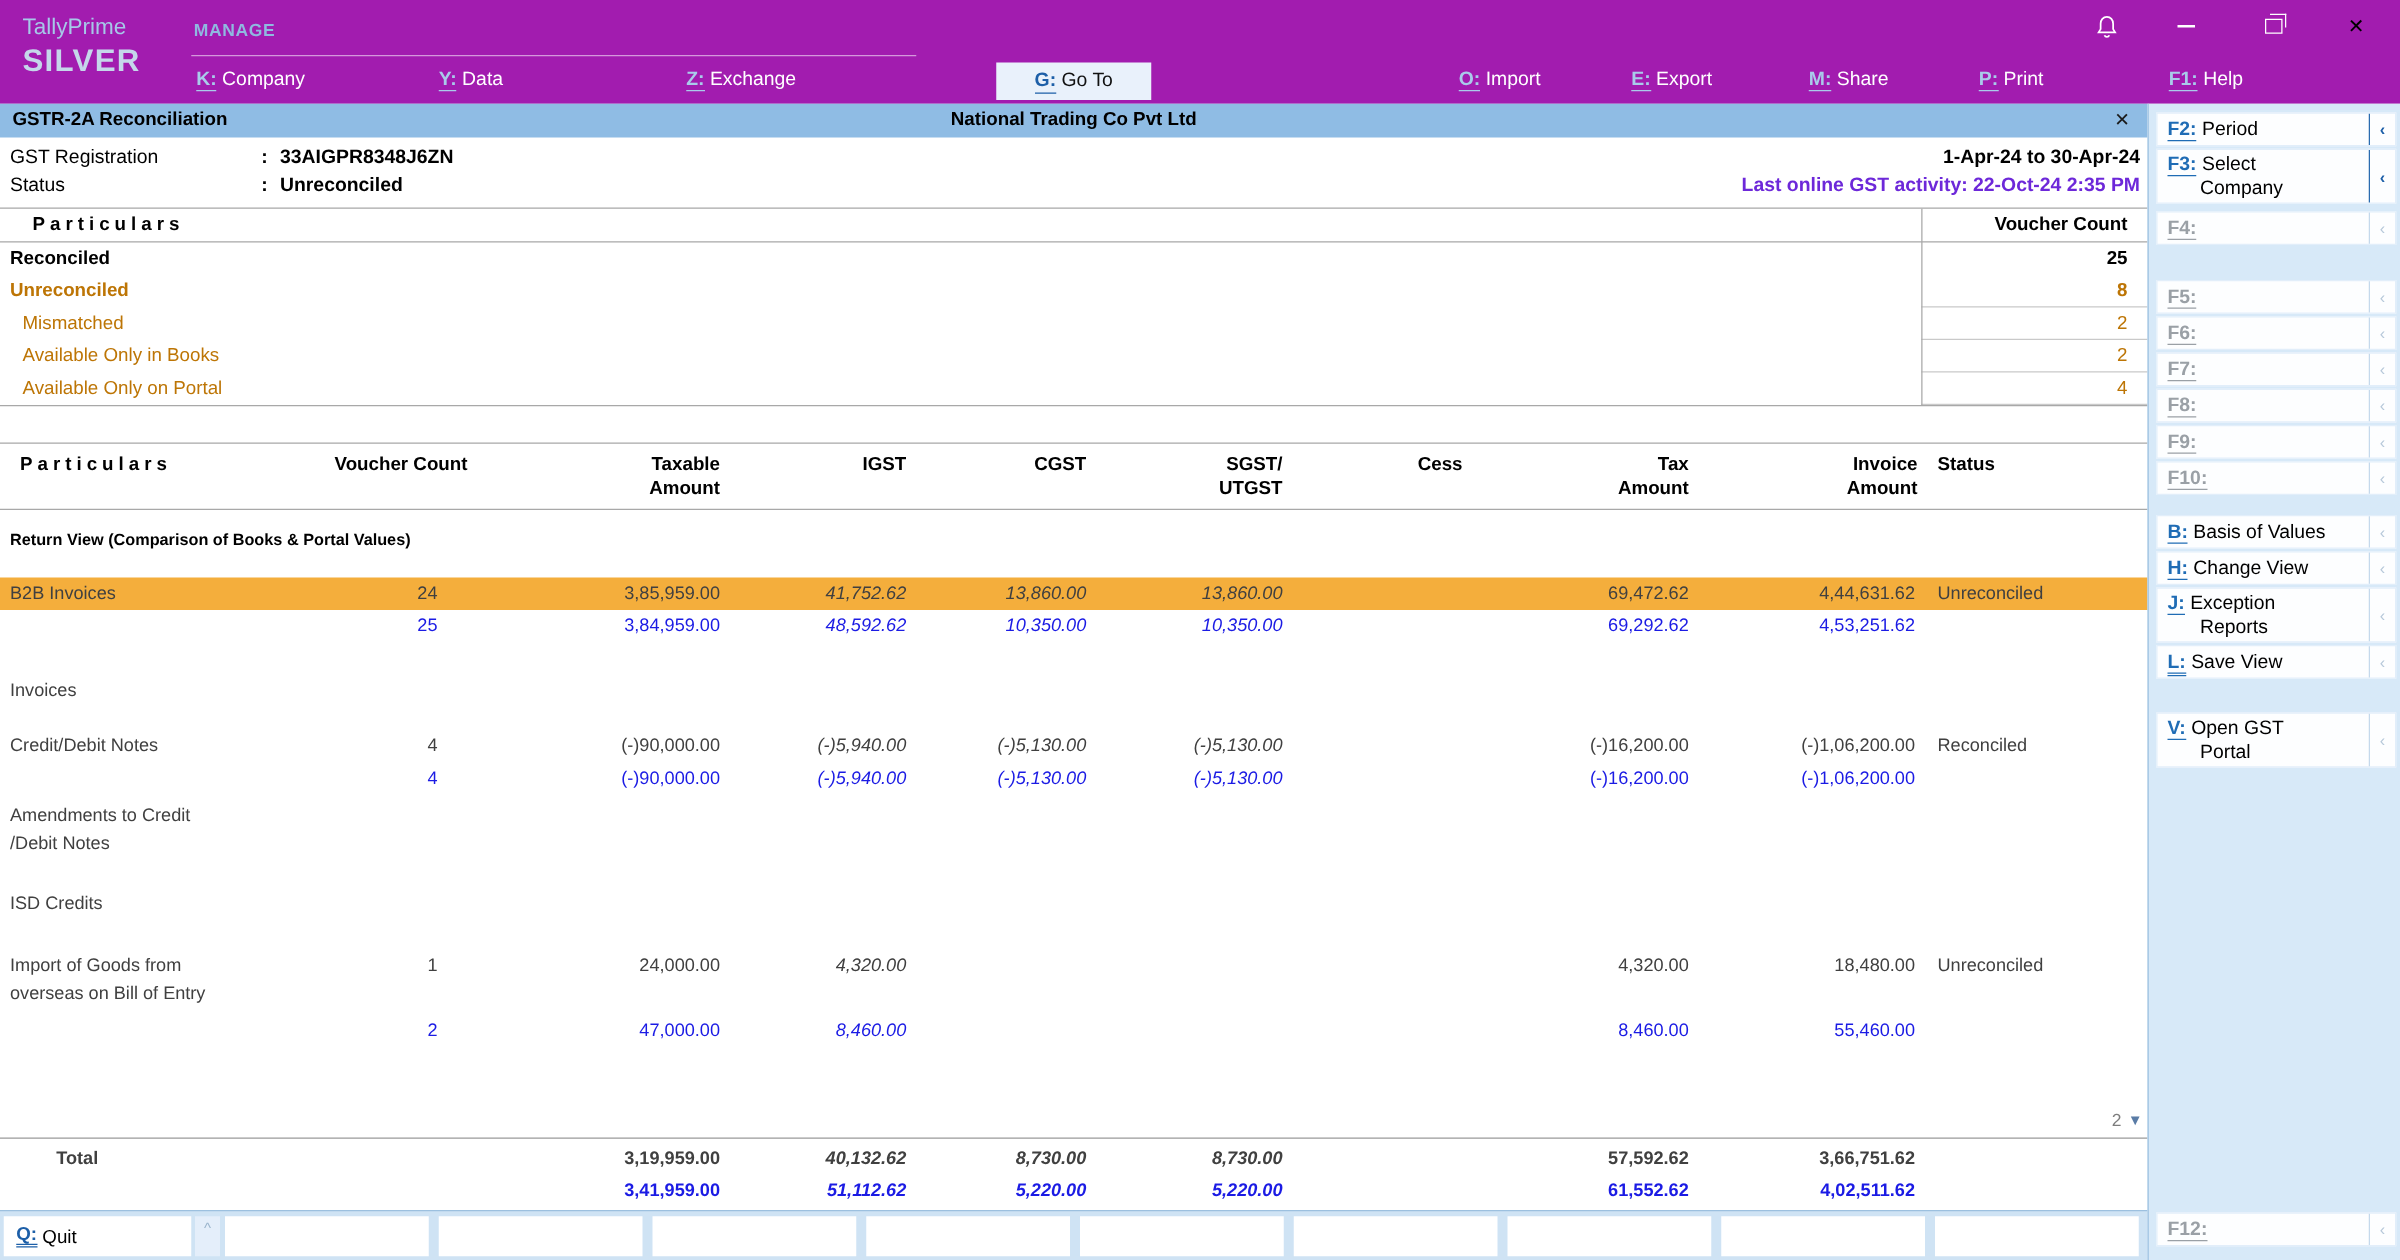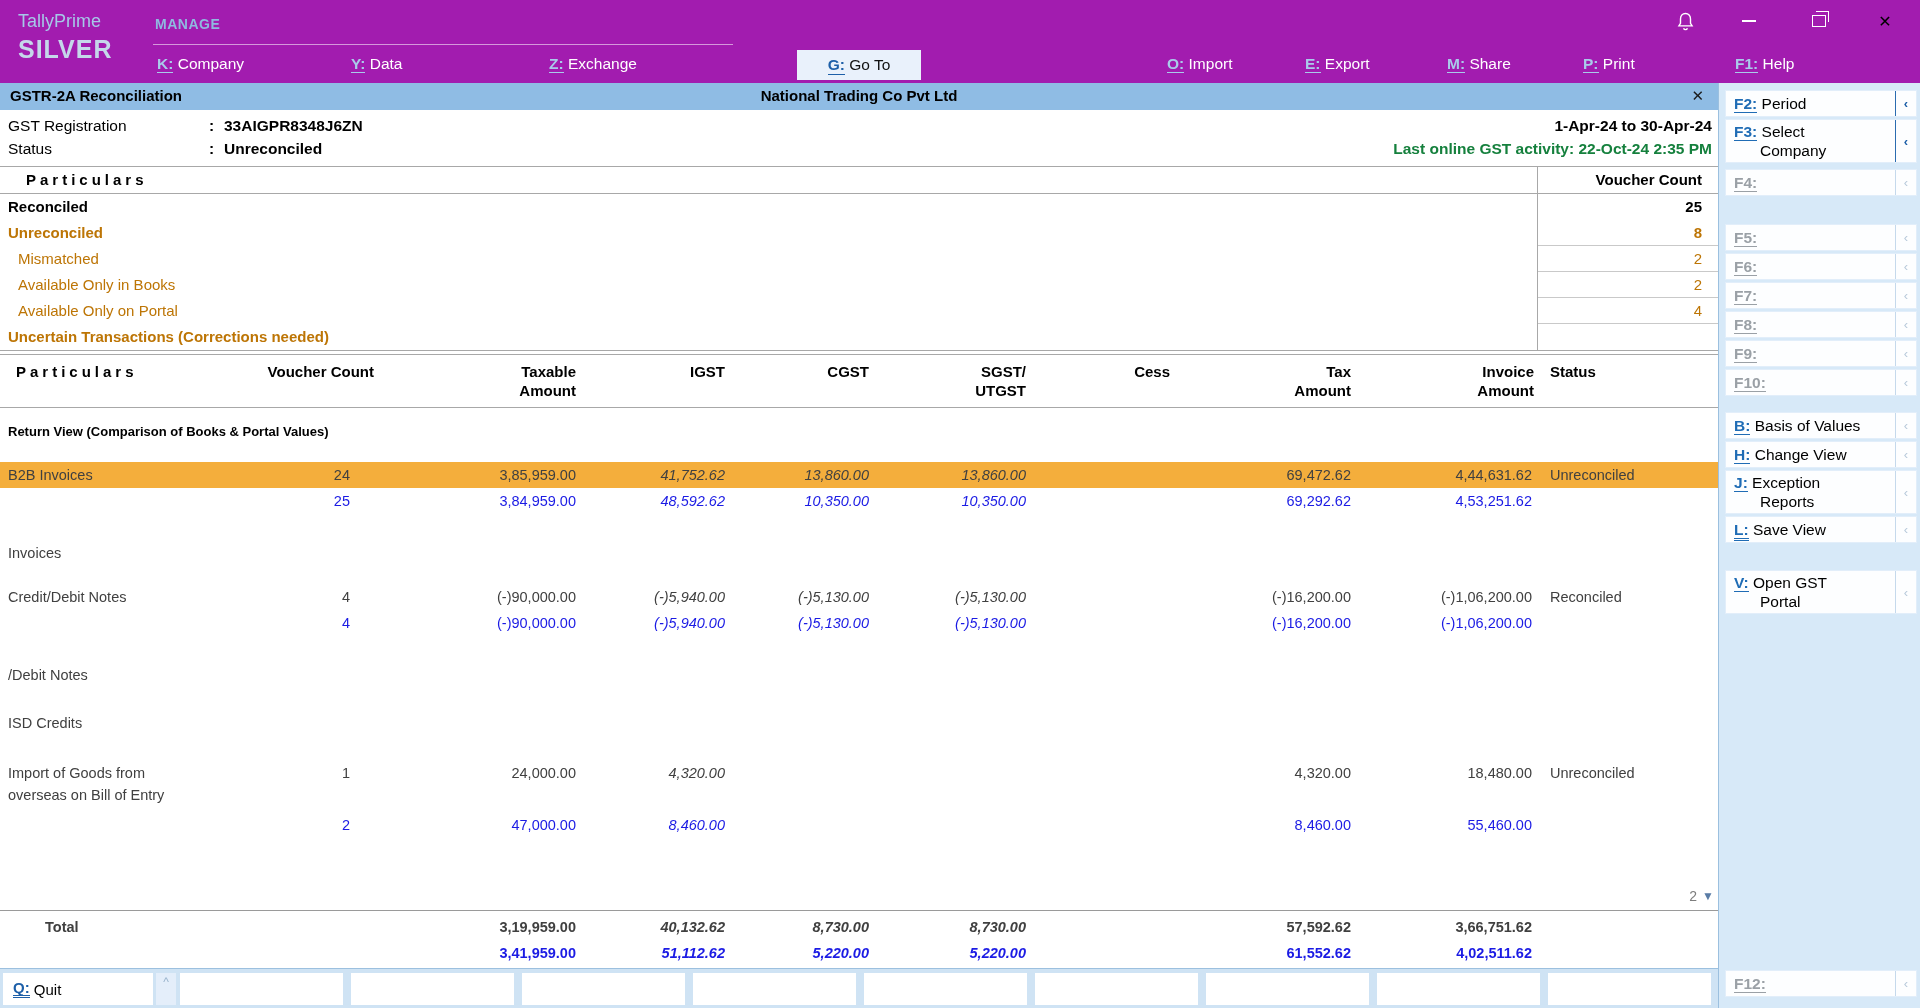--- a/index.html
+++ b/index.html
@@ -31,21 +31,21 @@
 
   
   .subbar{position:absolute;left:0;top:83px;width:1718px;height:27px;background:#8fbce4;}
   .subbar .rpt{position:absolute;left:10px;top:4px;font-size:15px;font-weight:bold;color:#000;}
   .subbar .cmp{position:absolute;left:0;top:4px;width:1718px;text-align:center;font-size:15px;font-weight:bold;color:#000;}
   .subbar .x{position:absolute;right:14px;top:4px;font-size:15px;color:#1a1a1a;cursor:default;}
 
   
   .il{position:absolute;font-size:15.5px;color:#000;}
   .bold{font-weight:bold;}
-  .blue{color:#15803d;}
+  .blue{color:#6d28d9;}
   .rt{text-align:right;}
 
   
   .sumtable{position:absolute;left:0;top:166px;width:1718px;border-top:1px solid #a8a8a8;border-bottom:1px solid #a8a8a8;}
   .sumhead{height:26px;line-height:26px;border-bottom:1px solid #a8a8a8;position:relative;font-weight:bold;font-size:15px;}
   .sumhead .ph{padding-left:26px;letter-spacing:4px;}
   .sumhead .vch{position:absolute;right:16px;top:0;}
   .sumvline{position:absolute;left:1537px;top:0;bottom:0;width:1px;background:#a8a8a8;}
   .sumrow{height:26px;line-height:26px;font-size:15px;position:relative;}
   .sumrow .lab{padding-left:8px;}
@@ -178,24 +178,20 @@
       <span class="cnt orange rule">2</span>
     </div>
     <div class="sumrow">
       <span class="lab ind orange">Available Only in Books</span>
       <span class="cnt orange rule">2</span>
     </div>
     <div class="sumrow">
       <span class="lab ind orange">Available Only on Portal</span>
       <span class="cnt orange rule">4</span>
     </div>
-    <div class="sumrow">
-      <span class="lab bold orange">Uncertain Transactions (Corrections needed)</span>
-      <span class="cnt orange"></span>
-    </div>
     <div class="sumvline"></div>
   </div>
 
   <div class="mainhead grid">
     <div class="hc first">Particulars</div>
     <div class="hc">Voucher Count</div>
     <div class="hc">Taxable
 Amount</div>
     <div class="hc">IGST</div>
     <div class="hc">CGST</div>
@@ -252,20 +248,23 @@
   <div class="trow grid portal" style="top:610px">
     <div class="cell cvc">4</div>
     <div class="cell ctx">(-)90,000.00</div>
     <div class="cell cig">(-)5,940.00</div>
     <div class="cell ccg">(-)5,130.00</div>
     <div class="cell csg">(-)5,130.00</div>
     <div class="cell cta">(-)16,200.00</div>
     <div class="cell cin">(-)1,06,200.00</div>
   </div>
 
+  <div class="trow grid" style="top:640px">
+    <div class="cell cn">Amendments to Credit</div>
+  </div>
   <div class="trow grid" style="top:710px">
     <div class="cell cn">ISD Credits</div>
   </div>
 
   <div class="trow grid" style="top:662px">
     <div class="cell cn">/Debit Notes</div>
   </div>
 
   <div class="trow grid" style="top:760px">
     <div class="cell cn">Import of Goods from</div>

